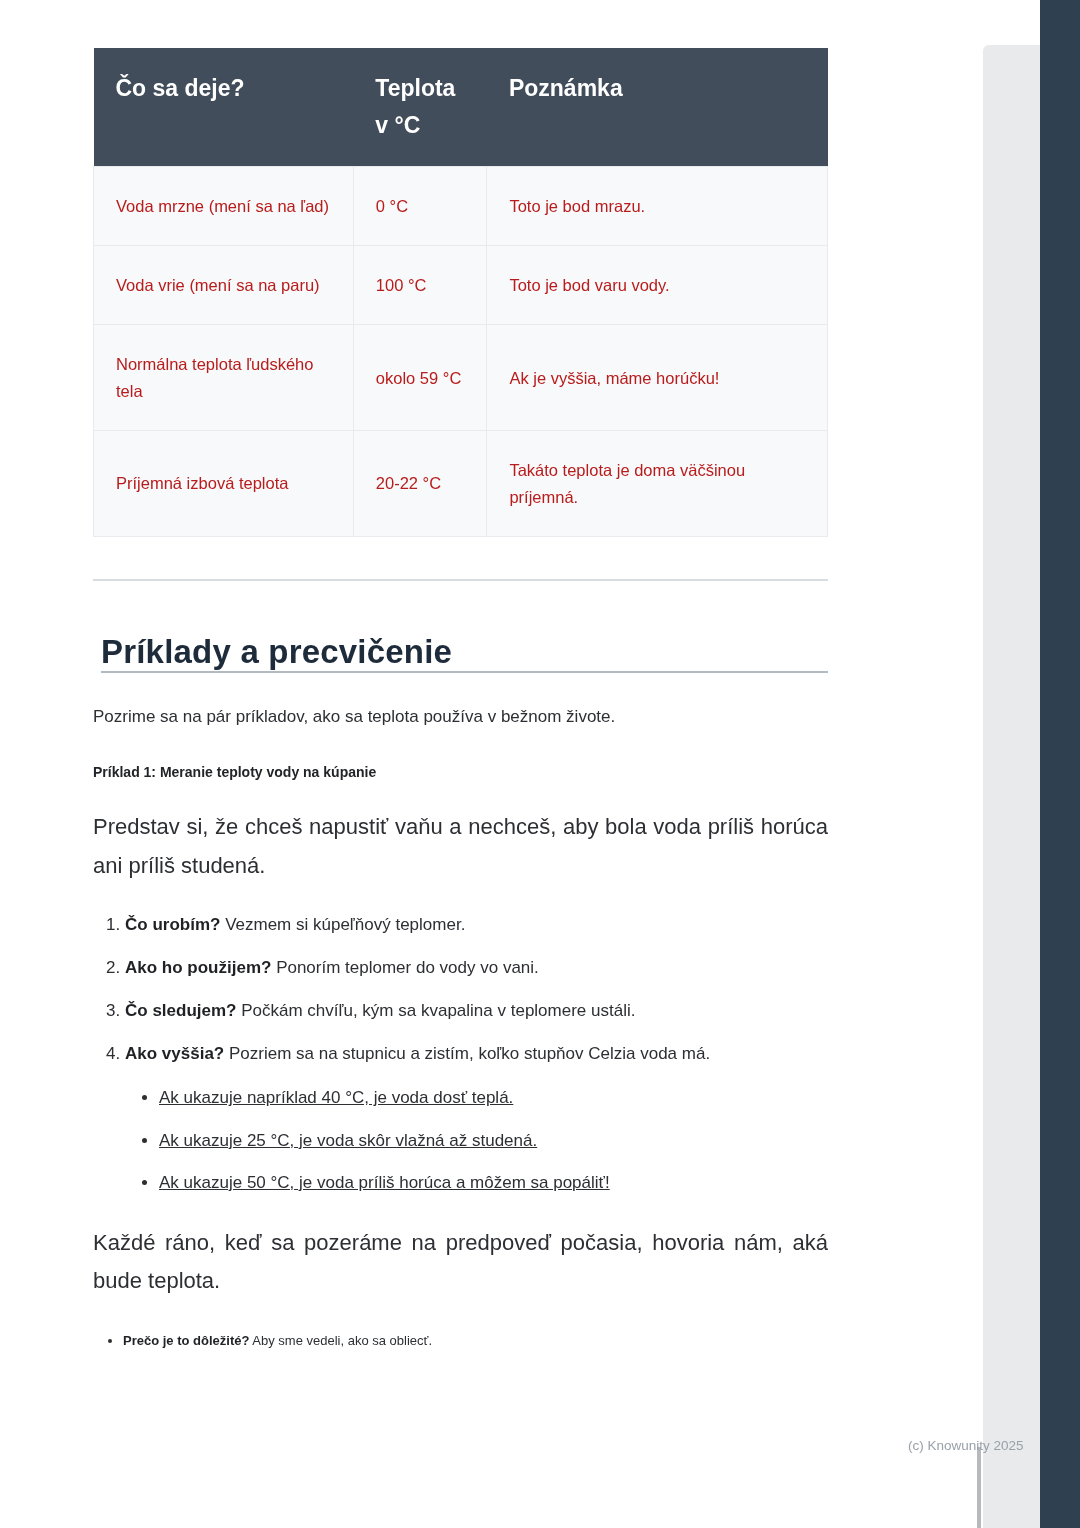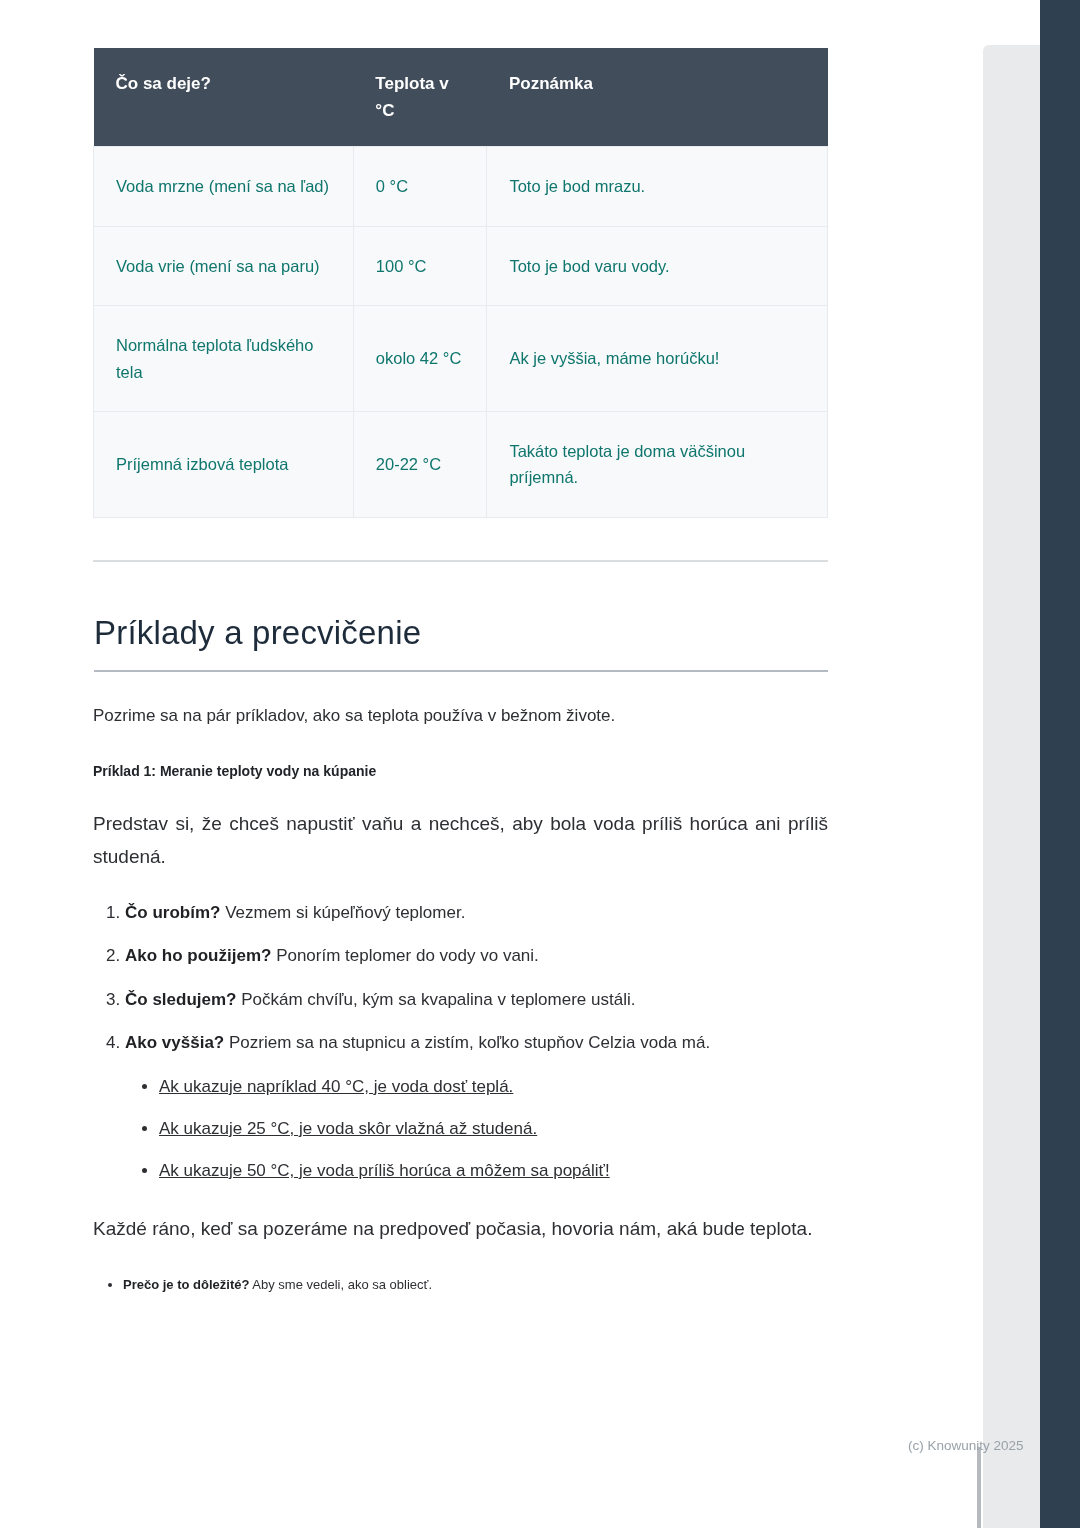--- a/index.html
+++ b/index.html
@@ -27,57 +27,56 @@
   table.temp-table col.c1 { width:35.4%; }
   table.temp-table col.c2 { width:18.2%; }
   table.temp-table col.c3 { width:46.4%; }
   table.temp-table thead th {
     background:#414d5a;
     color:#ffffff;
     font-weight:700;
     text-align:left;
     padding:22px 22px;
     vertical-align:top;
-    font-size:17px;
+    font-size:23px;
     line-height:1.6;
   }
   table.temp-table tbody td {
     background:#f8f9fa;
     border:1px solid #e8eaed;
     padding:26px 22px;
     vertical-align:middle;
     line-height:1.6;
-    color:#0f766e;
+    color:#b91c1c;
   }
 
   
   hr.section-divider {
     border:none;
     border-top:2px solid #dadde0;
     margin:42px 0 0 0;
   }
   h1.page-heading {
     font-size:33px;
-    font-weight:400;
+    font-weight:700;
     color:#1d2b3a;
-    margin:52px 0 0 1px;
-    padding-bottom:18px;
+    margin:52px 0 0 8px;
     border-bottom:2px solid #b3bac1;
     letter-spacing:0.2px;
   }
   .intro-par { margin:30px 0 0 0; font-size:17px; line-height:1.6; }
   h3.example-heading {
     font-size:14px;
     font-weight:700;
     color:#212428;
     margin:34px 0 0 0;
   }
   p.body-par {
     margin:28px 0 0 0;
-    font-size:19px;
+    font-size:22px;
     line-height:1.75;
     text-align:justify;
   }
 
   
   ol.steps {
     margin:26px 0 0 0;
     padding-left:32px;
   }
   ol.steps > li {
@@ -161,21 +160,21 @@
         <td>0 °C</td>
         <td>Toto je bod mrazu.</td>
       </tr>
       <tr>
         <td>Voda vrie (mení sa na paru)</td>
         <td>100 °C</td>
         <td>Toto je bod varu vody.</td>
       </tr>
       <tr>
         <td>Normálna teplota ľudského tela</td>
-        <td>okolo 42 °C</td>
+        <td>okolo 59 °C</td>
         <td>Ak je vyššia, máme horúčku!</td>
       </tr>
       <tr>
         <td>Príjemná izbová teplota</td>
         <td>20-22 °C</td>
         <td>Takáto teplota je doma väčšinou príjemná.</td>
       </tr>
     </tbody>
   </table>
 

